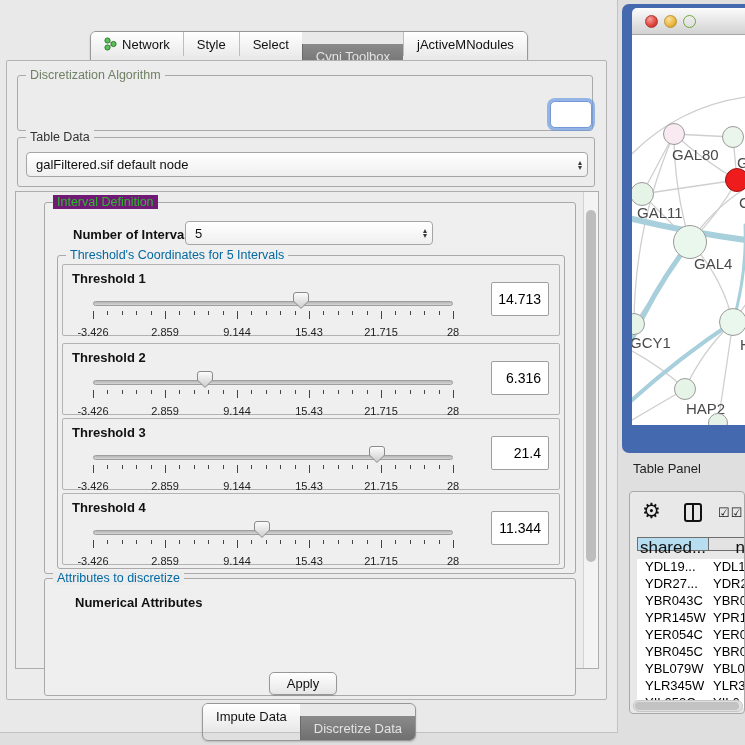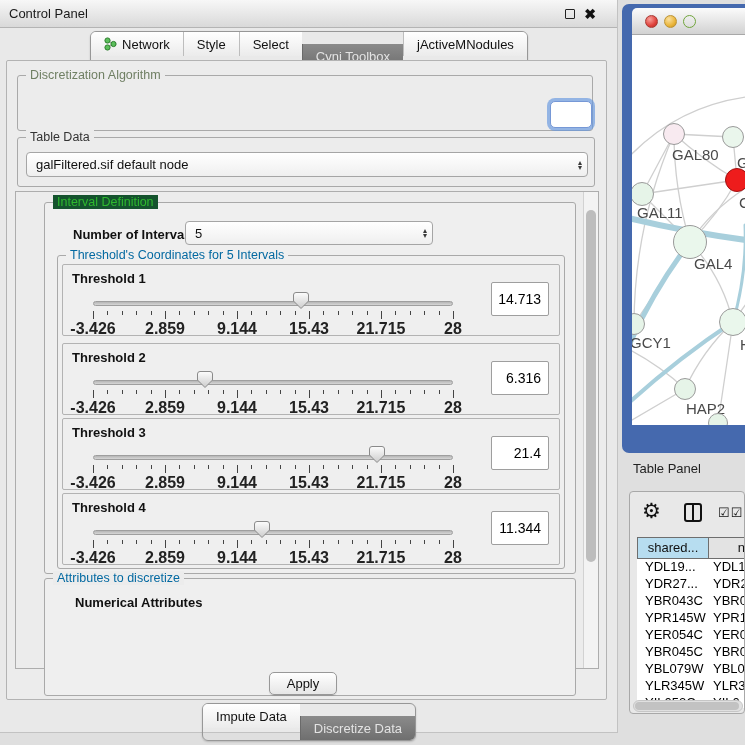--- a/index.html
+++ b/index.html
@@ -48,21 +48,21 @@
   .intervals-label { position:absolute; left:28px; top:24px; font-size:13px; font-weight:bold; color:#111; }
 
   .thresh-box { position:absolute; left:4px; width:498px; height:72px; border:1px solid #b3b3b3; border-radius:2px; background:#efefef; }
   .thresh-label { position:absolute; left:9px; top:6px; font-size:13px; font-weight:bold; color:#111; }
   .track-wrap { position:absolute; left:30px; top:36px; width:360px; height:5px; }
   .track { position:absolute; left:0; top:0; width:100%; height:5px; background:linear-gradient(#b5b5b5,#d6d6d6); border:1px solid #9e9e9e; border-radius:3px; }
   .thumb-svg { position:absolute; top:-9px; width:16px; height:18px; }
   .ticks { position:absolute; left:30px; top:46px; width:360px; height:9px; }
   .tick { position:absolute; top:0; width:1px; background:#444; }
   .scale-labels { position:absolute; left:30px; top:55px; width:360px; height:12px; }
-  .scale-labels span { position:absolute; transform:translateX(-50%); font-size:16px; font-weight:bold; color:#222; white-space:nowrap; }
+  .scale-labels span { position:absolute; transform:translateX(-50%); font-size:11px; font-weight:normal; color:#222; white-space:nowrap;margin-top:6px; }
   .value-box { position:absolute; right:10px; top:17px; width:58px; height:34px; background:#fff; border:1px solid #9e9e9e; border-radius:2px; font-size:14px; color:#000; text-align:right; line-height:32px; padding-right:7px; }
 
   .attr-label { position:absolute; left:30px; top:16px; font-size:13px; font-weight:bold; color:#111; }
   .listbox { position:absolute; left:46px; top:36px; width:478px; height:70px; background:#fff; border:1px solid #a9a9a9; overflow:hidden; }
   .listbox .item { font-size:13px; color:#111; padding-left:7px; line-height:19px; white-space:nowrap; }
   .list-vscroll { position:absolute; right:0; top:0; bottom:0; width:13px; background:#efefef; border-left:1px solid #d5d5d5; }
   .list-vscroll .thumb { position:absolute; left:2px; top:2px; width:8px; height:30px; background:#b5b5b5; border-radius:5px; }
 
   .apply-btn { position:absolute; left:262px; top:611px; width:68px; height:23px; background:linear-gradient(#ffffff,#e6e6e6); border:1px solid #989898; border-radius:5px; font-size:13px; color:#111; text-align:center; line-height:21px; box-shadow:0 1px 1px rgba(0,0,0,.12); }
 
@@ -80,44 +80,37 @@
   .net-label { position:absolute; font-size:15px; color:#4a4a4a; white-space:nowrap; }
 
   .table-panel-label { position:absolute; left:633px; top:461px; font-size:13px; color:#222; }
   .table-window { position:absolute; left:629px; top:491px; width:116px; height:223px; background:#e8e8e8; border:1px solid #a8a8a8; border-radius:4px; overflow:hidden; }
   .tw-toolbar { position:absolute; left:0; top:0; width:100%; height:45px; }
   .gear { position:absolute; left:12px; top:7px; font-size:21px; color:#111; }
   .cols-icon { position:absolute; left:54px; top:11px; width:18px; height:19px; border:2px solid #111; border-radius:3px; }
   .cols-icon::after { content:""; position:absolute; left:50%; top:0; bottom:0; width:2px; background:#111; transform:translateX(-50%); }
   .checks { position:absolute; left:88px; top:13px; font-size:13px; color:#111; letter-spacing:1px; }
   .tw-header { position:absolute; left:7px; top:45px; width:109px; height:22px; }
-  .th-cell { position:absolute; top:0; height:22px; border:1px solid #6e6e6e; font-size:13px; color:#111; line-height:20px; }
+  .th-cell { position:absolute; top:0; height:14px; border:1px solid #6e6e6e; font-size:17px; color:#111; line-height:20px; }
   .th-c1 { left:0; width:72px; background:#b7ddf0; text-align:center; }
   .th-c2 { left:72px; width:40px; background:#e3e3e3; text-align:right; padding-right:3px; border-left:none; }
   .tw-rows { position:absolute; left:7px; top:67px; width:109px; height:149px; background:#fff; overflow:hidden; }
   .tw-row { position:relative; height:17px; }
   .tw-row .c1 { position:absolute; left:8px; top:0; font-size:13px; font-weight:500; color:#000; white-space:nowrap; }
   .tw-row .c2 { position:absolute; left:76px; top:0; font-size:13px; font-weight:500; color:#000; white-space:nowrap; }
   .hscroll { position:absolute; left:3px; top:208px; width:110px; height:12px; background:#e0e0e0; border:1px solid #c6c6c6; border-radius:6px; }
   .hscroll .thumb { position:absolute; left:1px; top:1px; width:104px; height:8px; background:#c2c2c2; border-radius:5px; }
 </style>
 </head>
 <body>
 
 <div id="root">
 
   <div class="left-window">
 
-    <div class="titlebar">
-      <span class="title">Control Panel</span>
-      <span class="win-controls">
-        <span class="float-box"></span>
-        <span class="close-x">✖</span>
-      </span>
-    </div>
 
     <div class="tabbar">
       <div class="seg" id="top-seg">
           <div class="seg-item">
             <svg width="13" height="14" viewBox="0 0 13 14">
               <line x1="3.5" y1="3.5" x2="9.5" y2="7" stroke="#9a9a9a"></line>
               <line x1="3.5" y1="10.5" x2="9.5" y2="7" stroke="#9a9a9a"></line>
               <circle cx="3.5" cy="3.5" r="2.6" fill="#5bbf5b" stroke="#2e7d2e"></circle>
               <circle cx="3.5" cy="10.5" r="2.6" fill="#5bbf5b" stroke="#2e7d2e"></circle>
               <circle cx="9.5" cy="7" r="2.6" fill="#5bbf5b" stroke="#2e7d2e"></circle>
@@ -152,21 +145,21 @@
           <span class="arrows">
               <span>▴</span>
               <span>▾</span>
             </span>
         </div>
       </div>
 
       <div class="scrollarea">
 
         <div class="group" style="left:28px; top:10px; width:532px; height:372px; background:#efefef;">
-          <span class="legend green" style="background:#14532d;">Interval Definition</span>
+          <span class="legend green" style="background:#701a75;">Interval Definition</span>
 
           <span class="intervals-label">Number of Intervals</span>
           <div class="combo" style="left:140px; top:18px; width:248px; height:24px;">
             <span>5</span>
             <span class="arrows">
                 <span>▴</span>
                 <span>▾</span>
               </span>
           </div>
 

